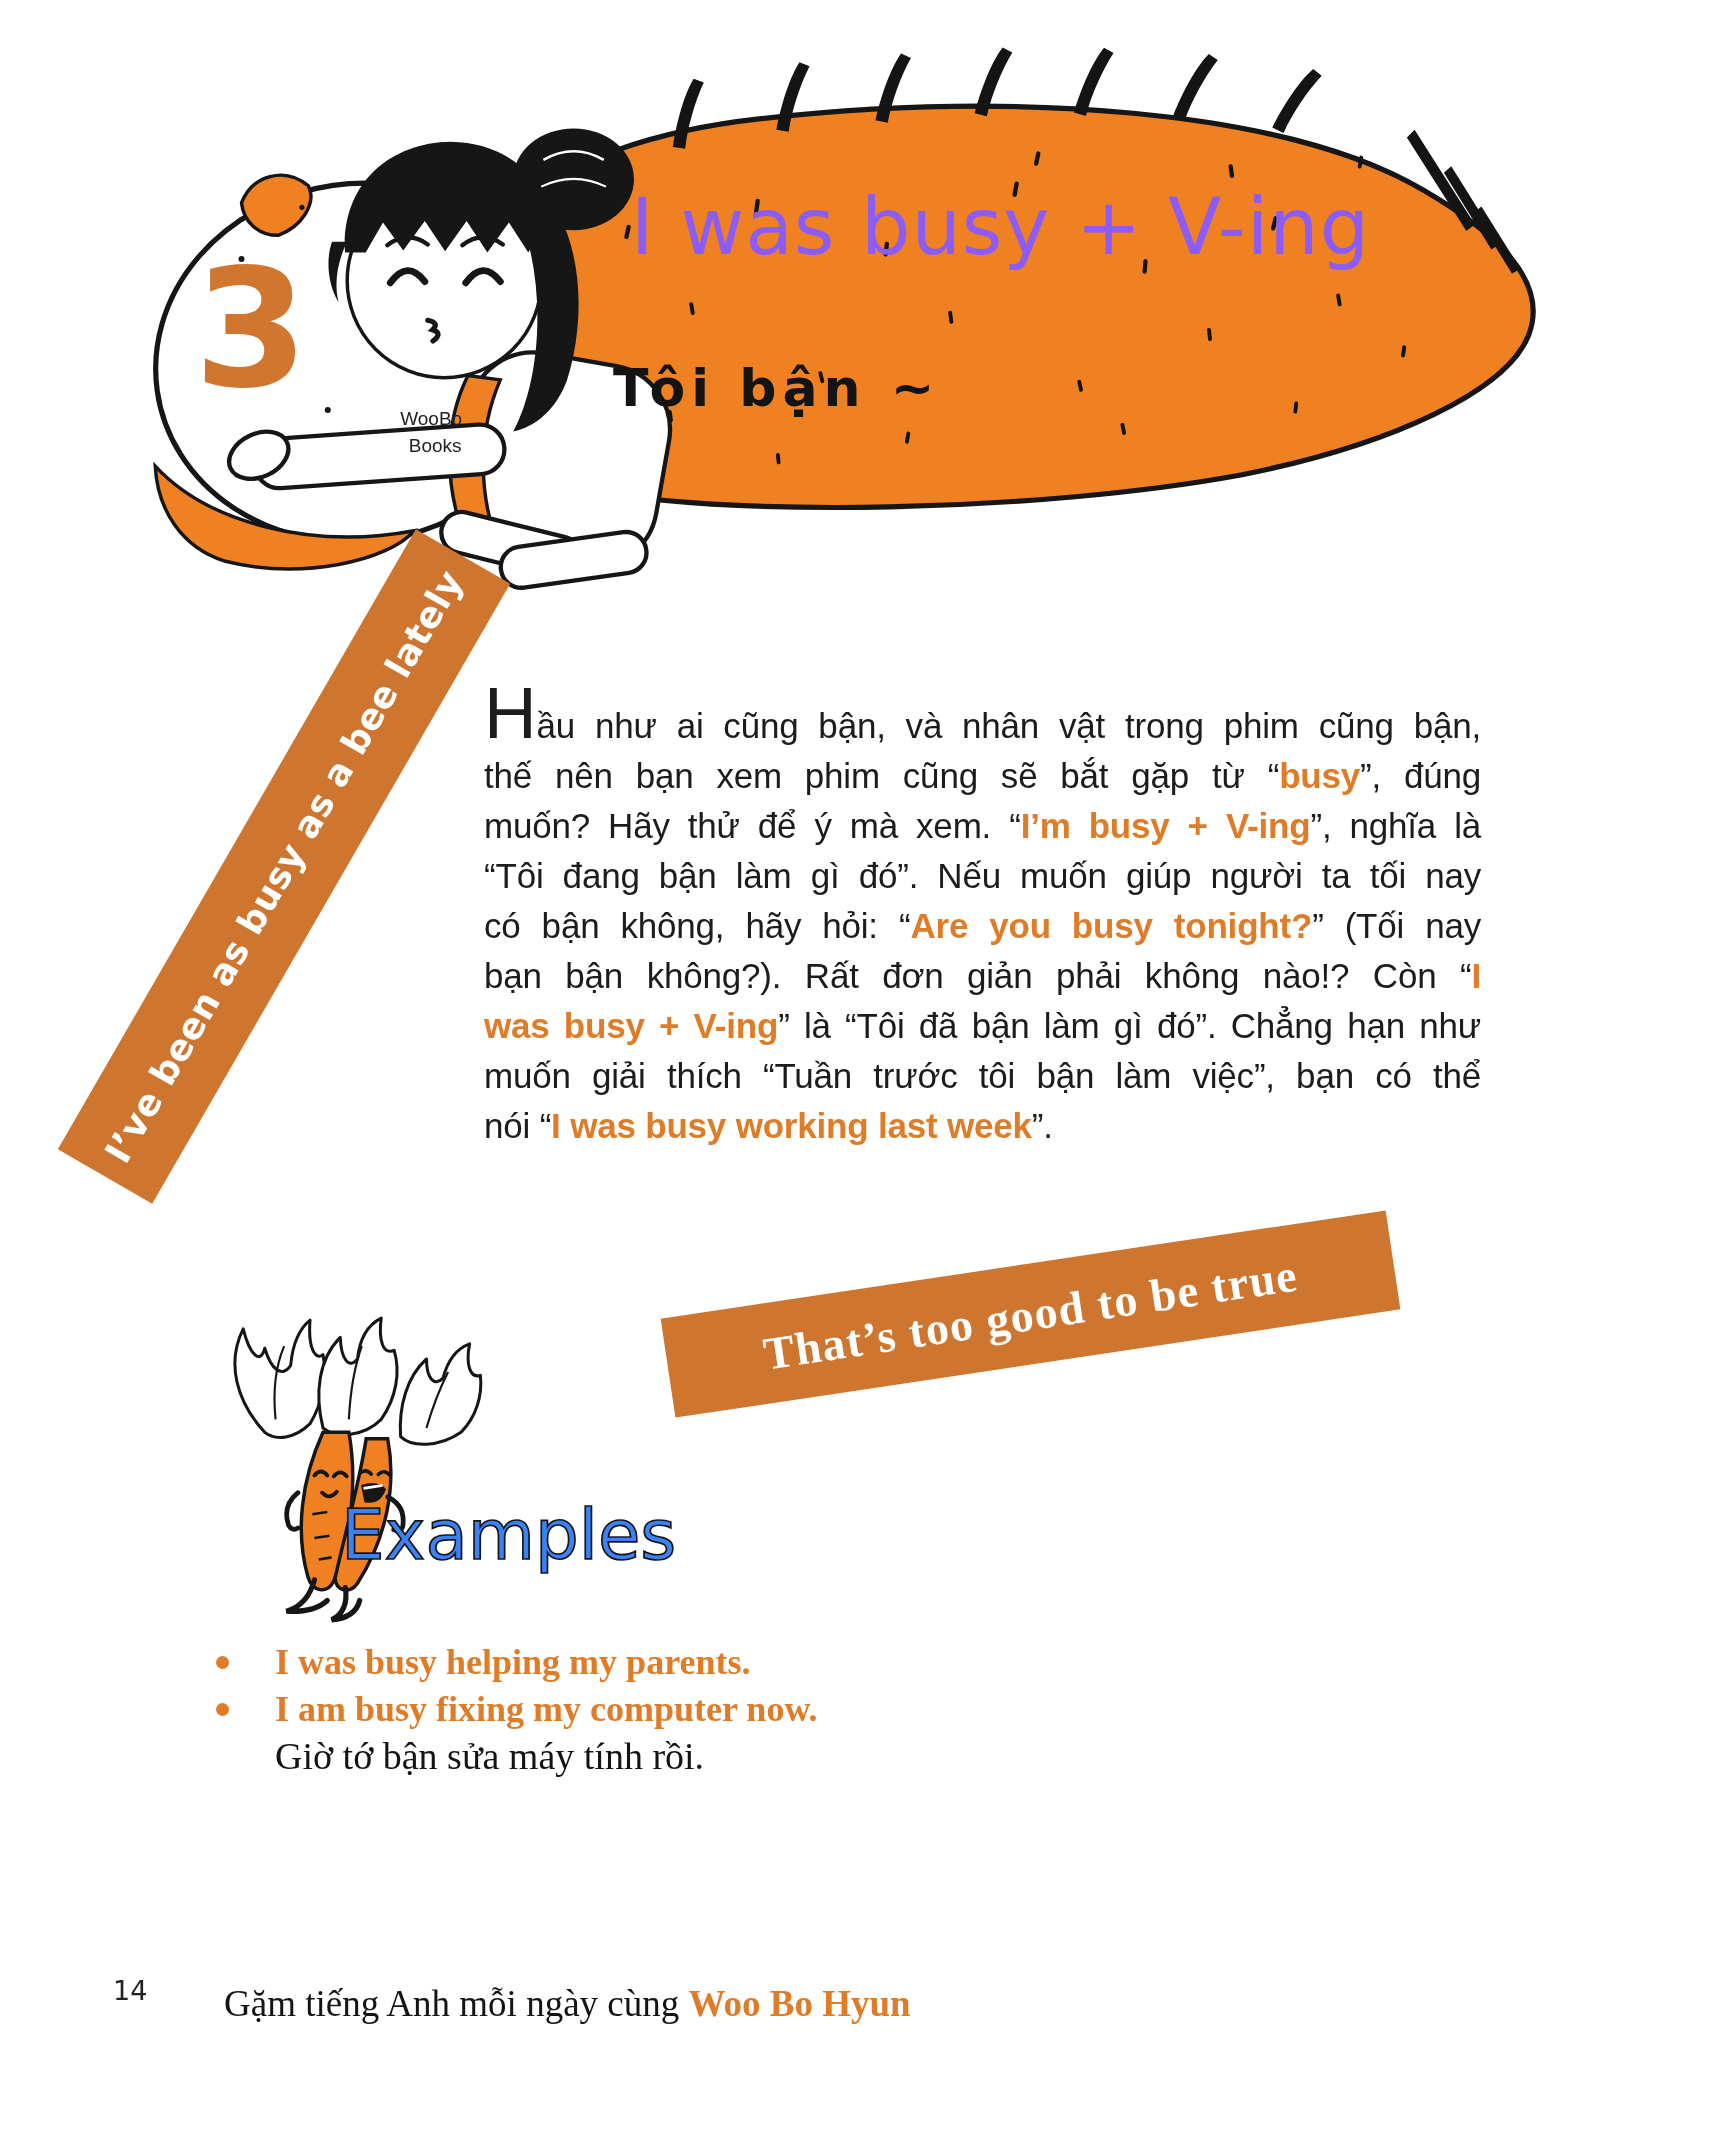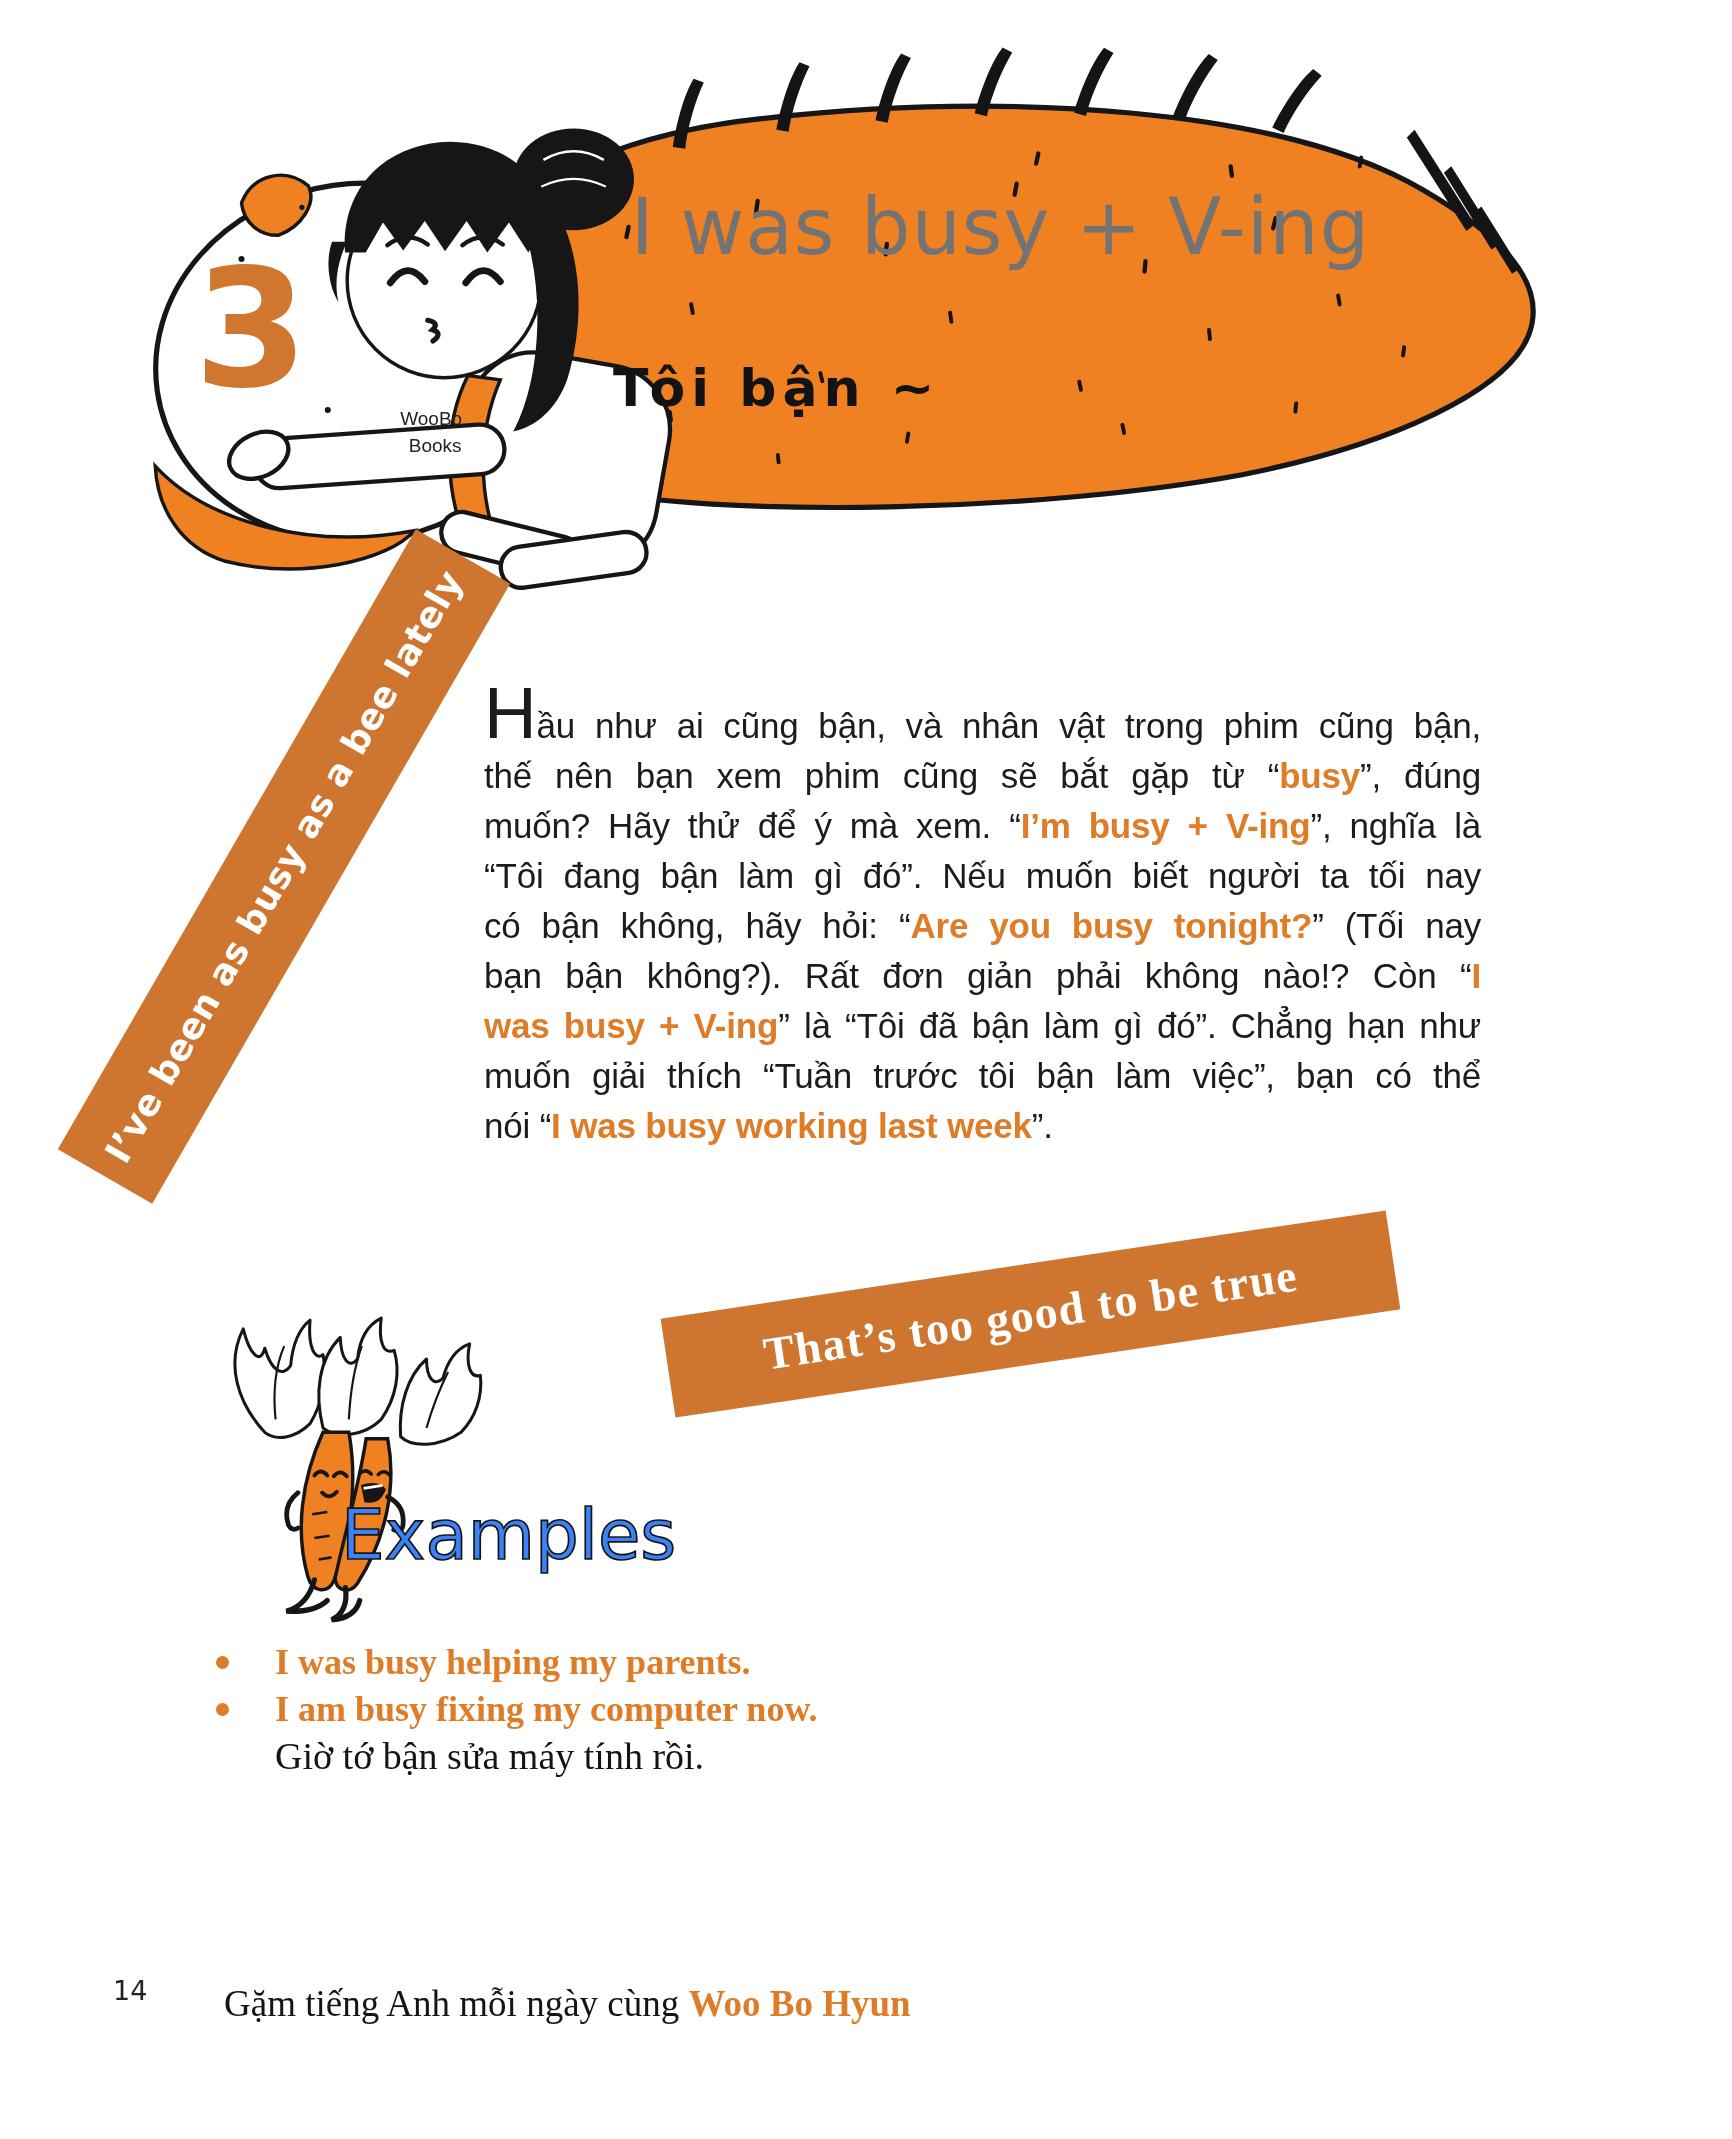--- a/index.html
+++ b/index.html
@@ -9,21 +9,21 @@
   }
   
   .header-svg{position:absolute;left:0;top:0;}
   .unit-number{
     position:absolute;left:194px;top:248px;
     font-family:"DejaVu Sans",sans-serif;font-weight:700;
     font-size:164px;line-height:1;color:#D0762F;
   }
   .lesson-title{
     position:absolute;left:565px;top:185px;width:871px;
-    text-align:center;color:#737373;
+    text-align:center;color:#8b5cf6;
     font-family:"DejaVu Sans",sans-serif;font-weight:400;
     font-size:78px;line-height:1.1;letter-spacing:0.9px;
   }
   .lesson-subtitle{
     position:absolute;left:613px;top:358px;width:759px;
     color:#131313;
     font-family:"DejaVu Sans",sans-serif;font-weight:700;
     font-size:52px;letter-spacing:6px;
   }
   
@@ -202,21 +202,21 @@
 <div class="lesson-title">I was busy + V-ing</div>
 <div class="lesson-subtitle">Tôi bận ~</div>
 
 <div class="banner banner-bee">I’ve been as busy as a bee lately</div>
 <div class="banner banner-true">That’s too good to be true</div>
 
 <div class="paragraph">
     <div class="para-line"><span class="dropcap">H</span><span>ầu như ai cũng bận, và nhân vật trong phim cũng bận,</span></div>
     <div class="para-line"><span>thế nên bạn xem phim cũng sẽ bắt gặp từ “</span><span class="hl">busy</span><span>”, đúng</span></div>
     <div class="para-line"><span>muốn? Hãy thử để ý mà xem. “</span><span class="hl">I’m busy + V-ing</span><span>”, nghĩa là</span></div>
-    <div class="para-line"><span>“Tôi đang bận làm gì đó”. Nếu muốn biết người ta tối nay</span></div>
+    <div class="para-line"><span>“Tôi đang bận làm gì đó”. Nếu muốn giúp người ta tối nay</span></div>
     <div class="para-line"><span>có bận không, hãy hỏi: “</span><span class="hl">Are you busy tonight?</span><span>” (Tối nay</span></div>
     <div class="para-line"><span>bạn bận không?). Rất đơn giản phải không nào!? Còn “</span><span class="hl">I</span></div>
     <div class="para-line"><span class="hl">was busy + V-ing</span><span>” là “Tôi đã bận làm gì đó”. Chẳng hạn như</span></div>
     <div class="para-line"><span>muốn giải thích “Tuần trước tôi bận làm việc”, bạn có thể</span></div>
     <div class="para-line last"><span>nói “</span><span class="hl">I was busy working last week</span><span>”.</span></div>
   </div>
 
 <svg class="carrot-svg" width="345" height="345" viewBox="0 0 800 800">
   <g fill="#ffffff" stroke="#161616" stroke-width="7" stroke-linejoin="round">
     <path d="M 185 330 C 120 260 95 170 135 90 C 150 150 175 175 185 135 C 200 185 225 205 245 175

